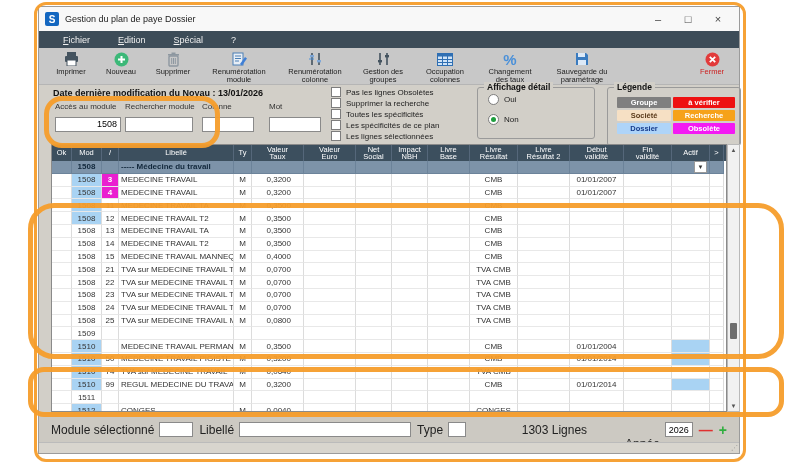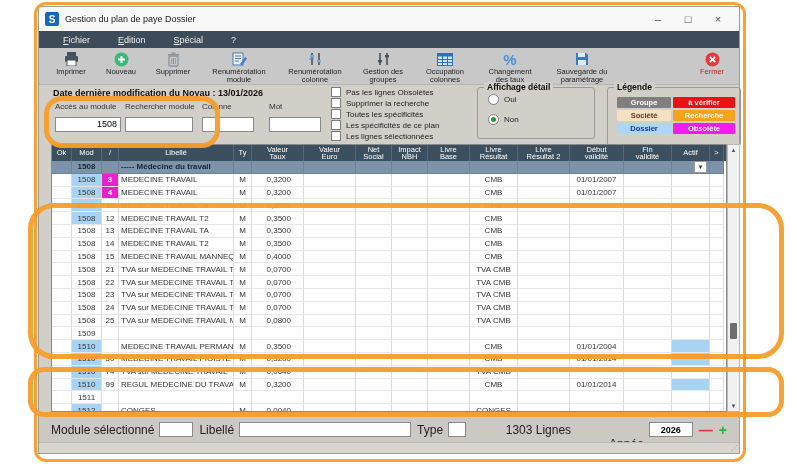--- a/index.html
+++ b/index.html
@@ -682,21 +682,21 @@
 
     <div class="footer">
       <span class="flbl">Module sélectionné</span>
       <input class="finput" style="width: 34px; margin: 0px 6px 0px 5px;" value="">
       <span class="flbl">Libellé</span>
       <input class="finput" style="width: 172px; margin: 0px 6px 0px 5px;" value="">
       <span class="flbl" style="margin-left:0;">Type</span>
       <input class="finput" style="width: 18px; margin: 0px 0px 0px 5px;" value="">
       <span class="flbl" style="margin-left:auto;">1303 Lignes</span>
       <span class="flbl" style="margin-left:38px;margin-top:28px;">Année</span>
-      <input class="finput" style="width: 44px; margin: 0px 6px 0px 5px; text-align: center; font-weight: bold;" value="2026">
+      <input class="finput" style="width: 28px; margin: 0px 6px 0px 5px; text-align: right;" value="2026">
       <span class="stepper minus">—</span>
       <span class="stepper plus" style="margin-left:6px;">+</span>
     </div>
     <div class="bstrip">
       <span class="grip">⋰</span>
     </div>
   </div>
 
   <div class="anno" style="left:34px;top:2px;width:706px;height:454px;border-width:3px;border-radius:12px;"></div>
   <div class="anno" style="left:44px;top:96px;width:166px;height:42px;border-radius:18px;border-width:5px;"></div>

